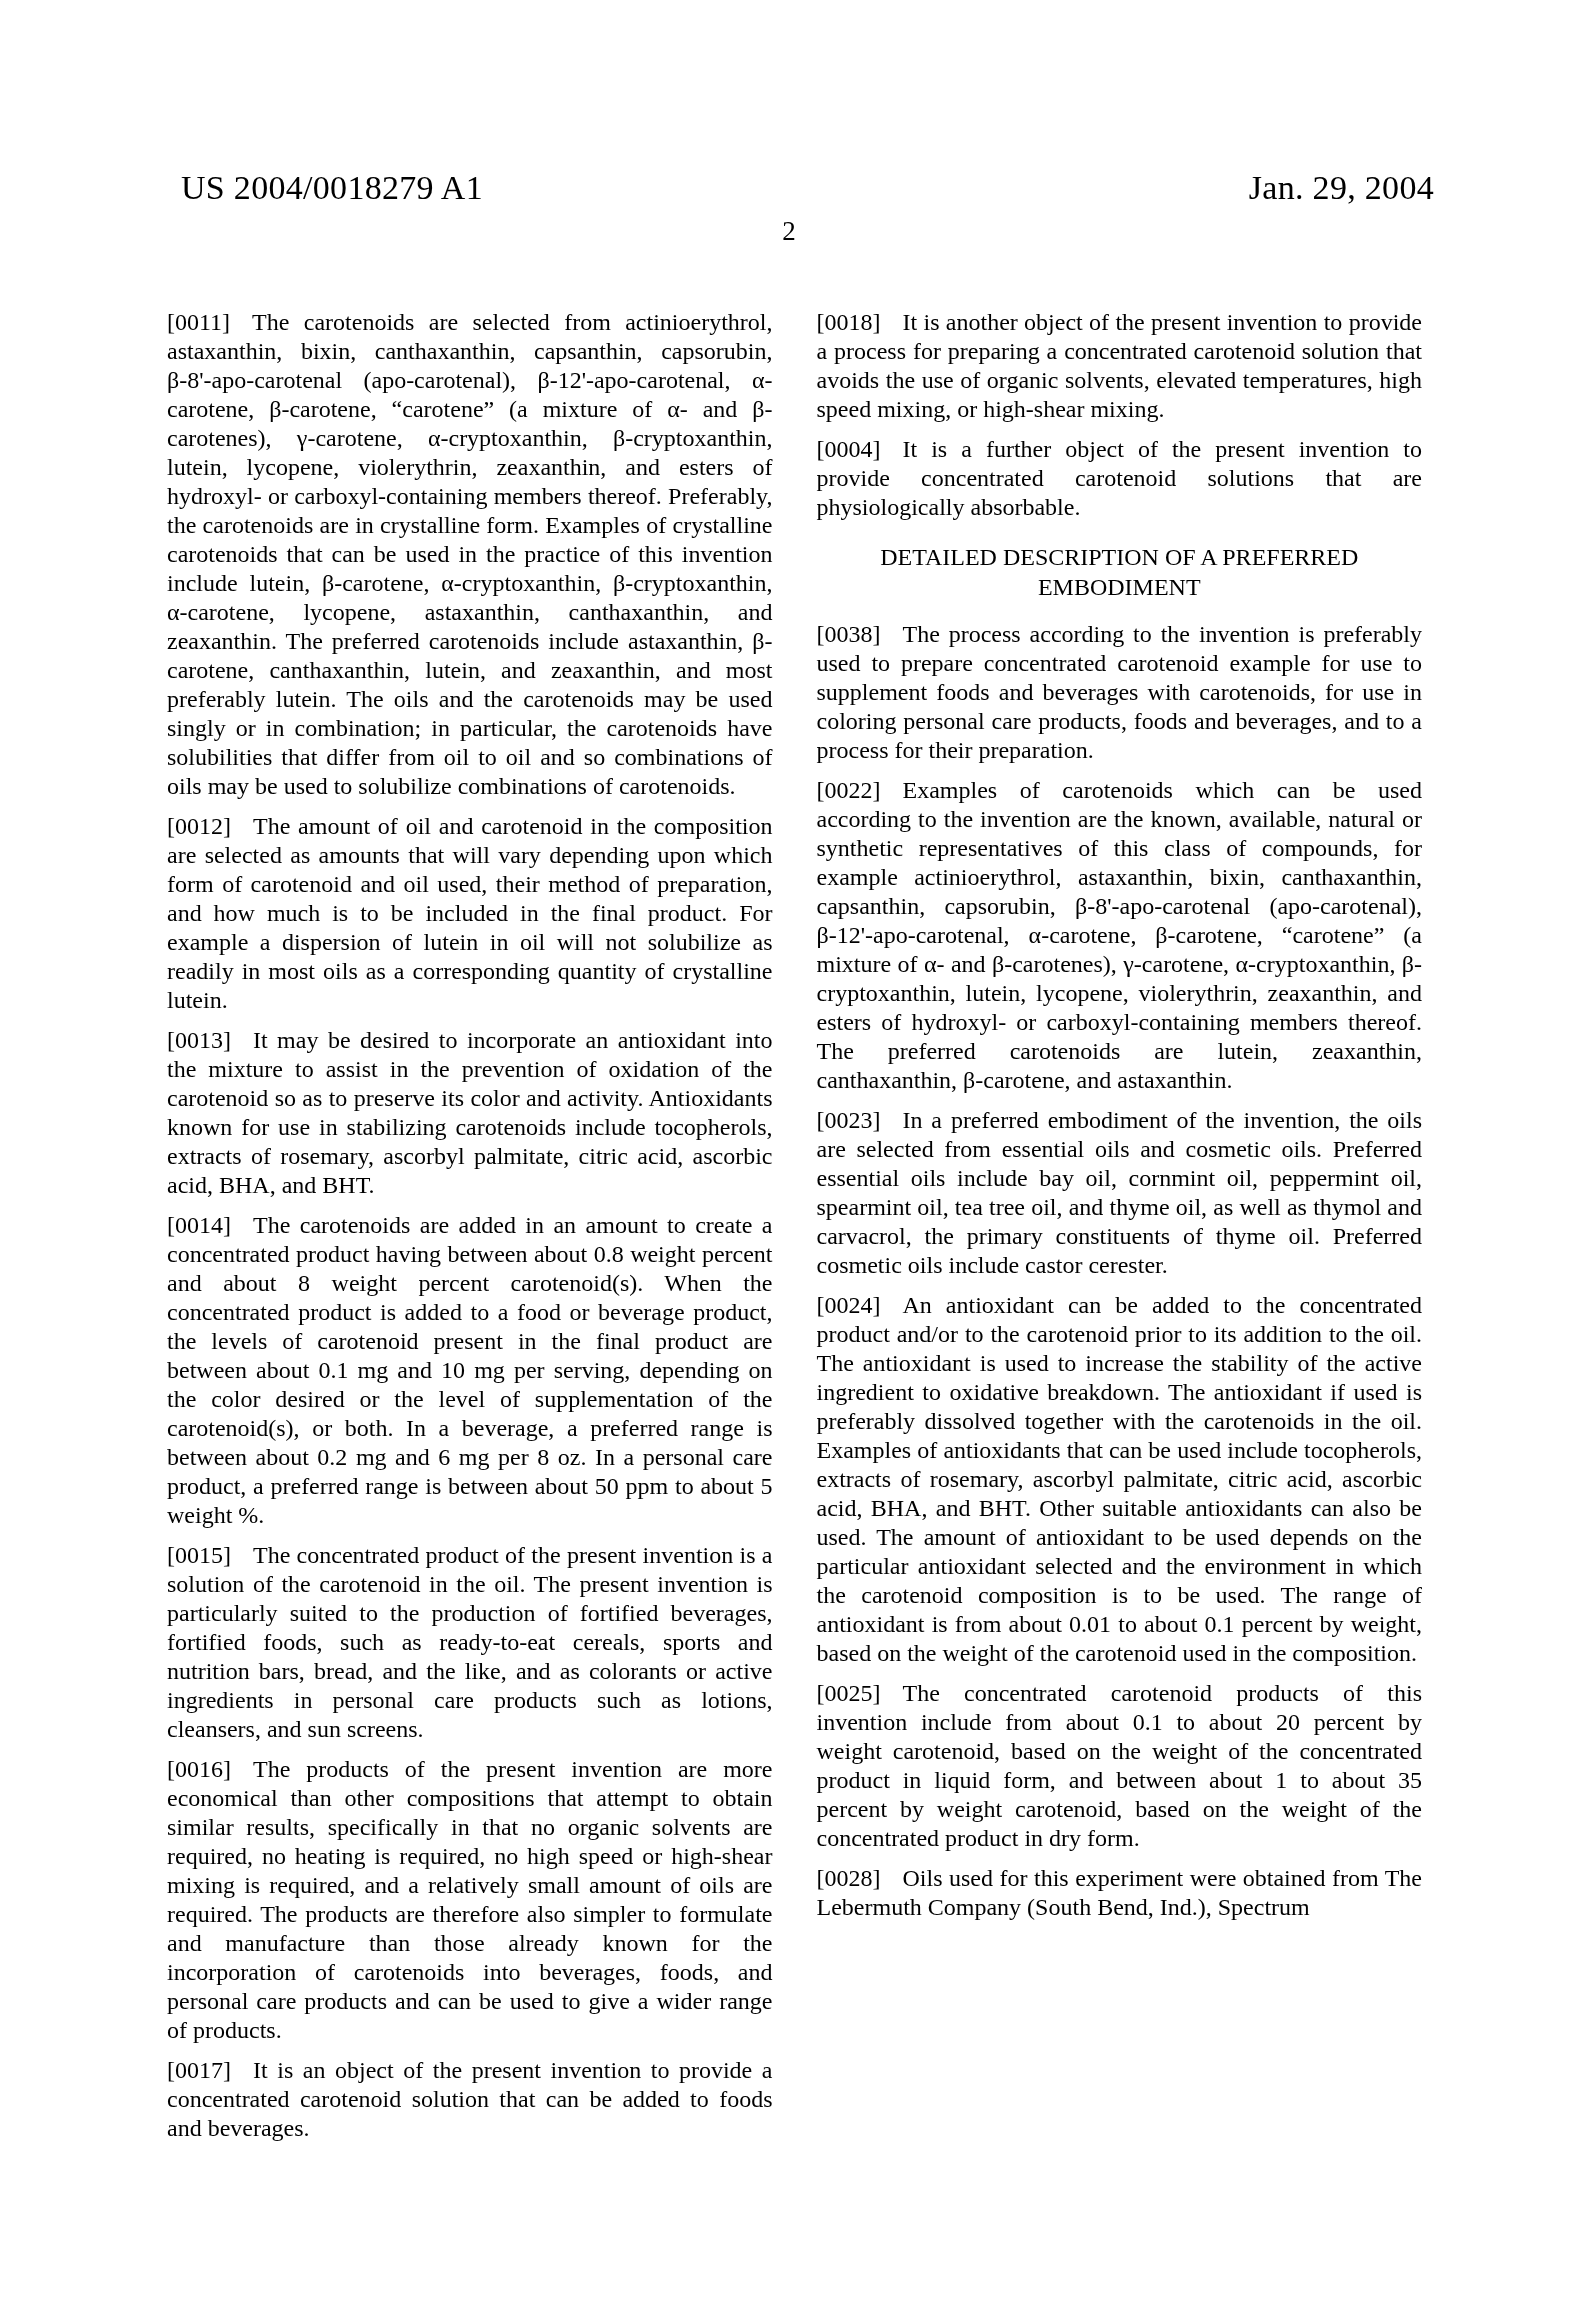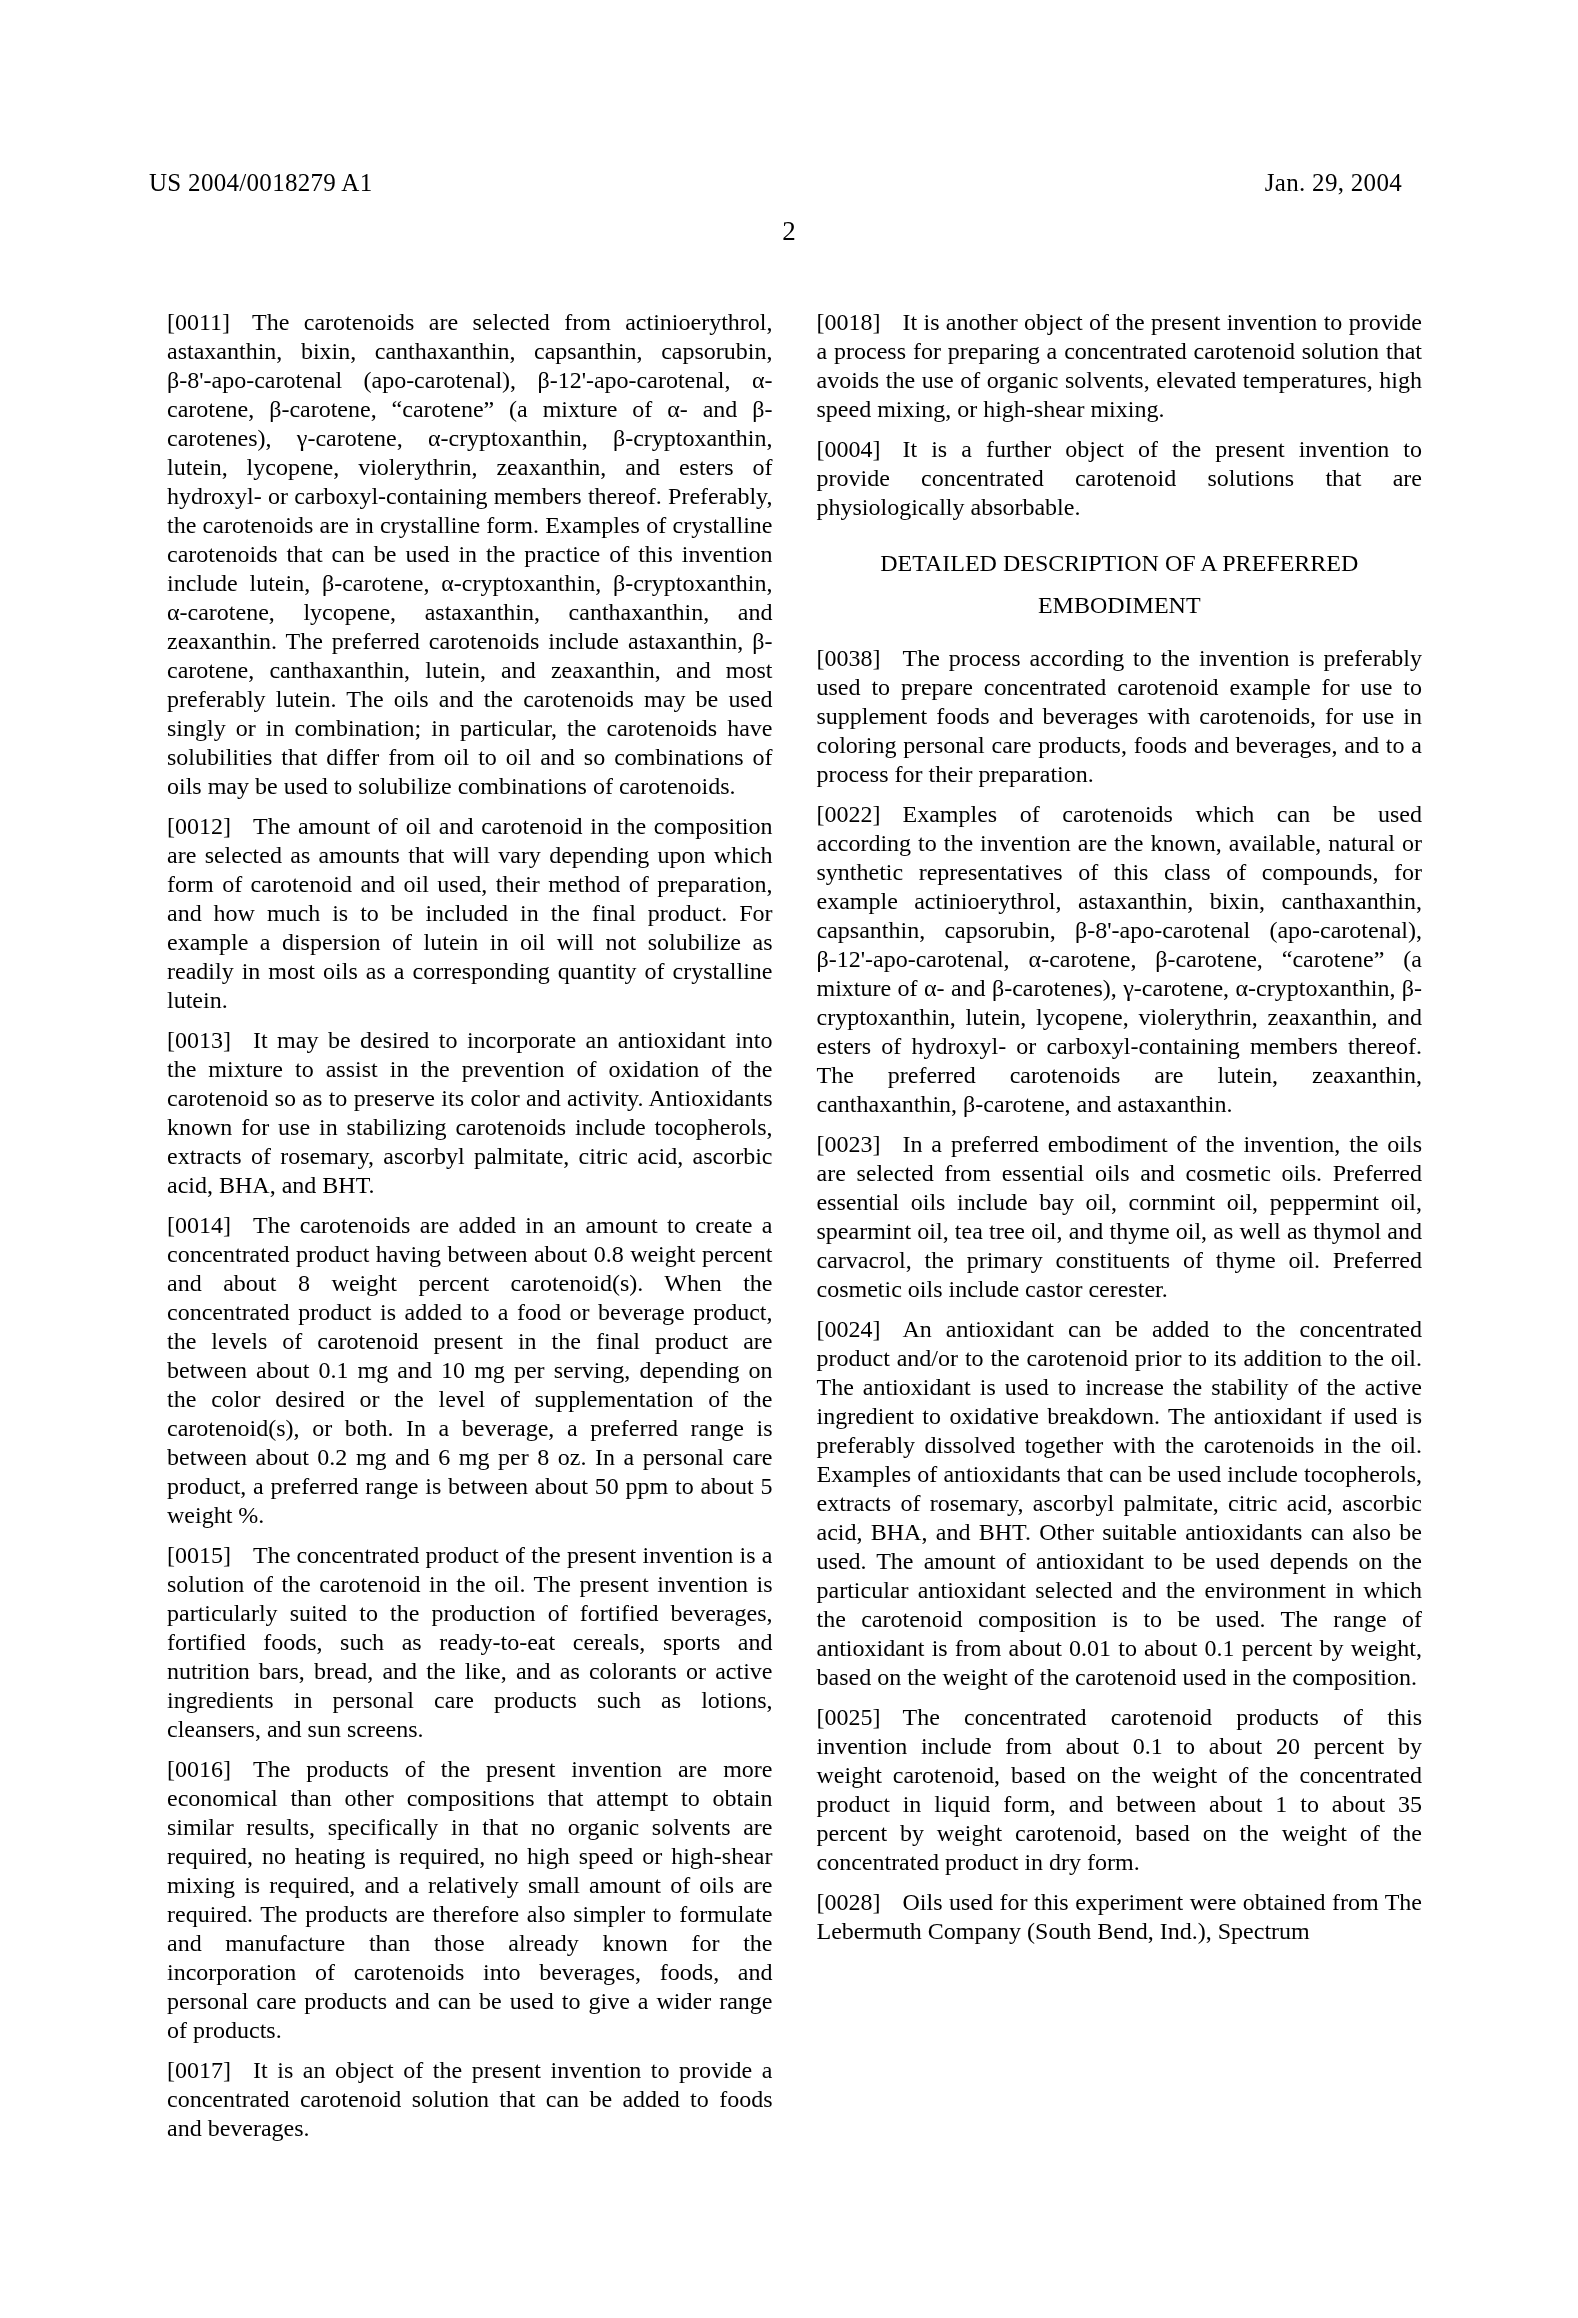--- a/index.html
+++ b/index.html
@@ -8,25 +8,25 @@
     width: 1578px;
     height: 2319px;
     background: #ffffff;
     color: #000000;
     font-family: "Liberation Serif", serif;
     overflow: hidden;
   }
   .header {
     position: absolute;
     top: 169px;
-    left: 149px;
+    left: 181px;
     width: 1253px;
     display: flex;
     justify-content: space-between;
-    font-size: 25px;
+    font-size: 34px;
     letter-spacing: 0.3px;
   }
   .page-number {
     position: absolute;
     top: 216px;
     left: 0;
     width: 100%;
     text-align: center;
     font-size: 27px;
   }
@@ -46,21 +46,21 @@
     text-align: justify;
   }
   .tag {
     font-weight: normal;
     margin-right: 22px;
     white-space: nowrap;
   }
   .section-heading {
     margin: 20.4px 0 17.7px 0;
     font-size: 24px;
-    line-height: 42px;
+    line-height: 30px;
     text-align: center;
   }
 </style>
 </head>
 <body>
 
 <div class="page">
 
   <div class="header">
     <span>US 2004/0018279 A1</span>

